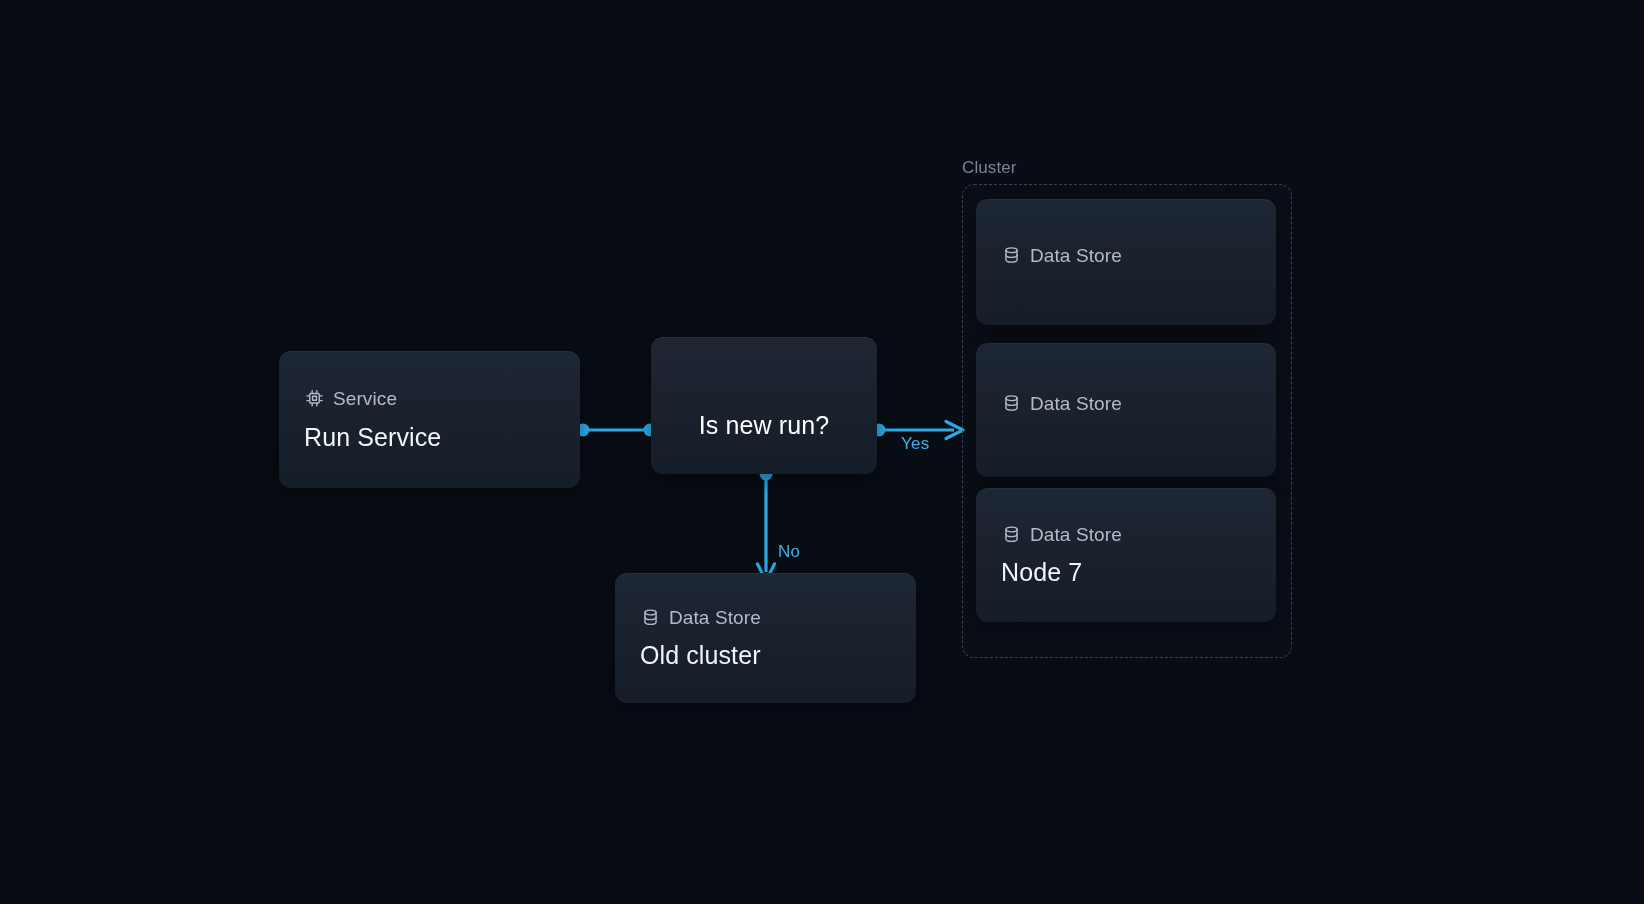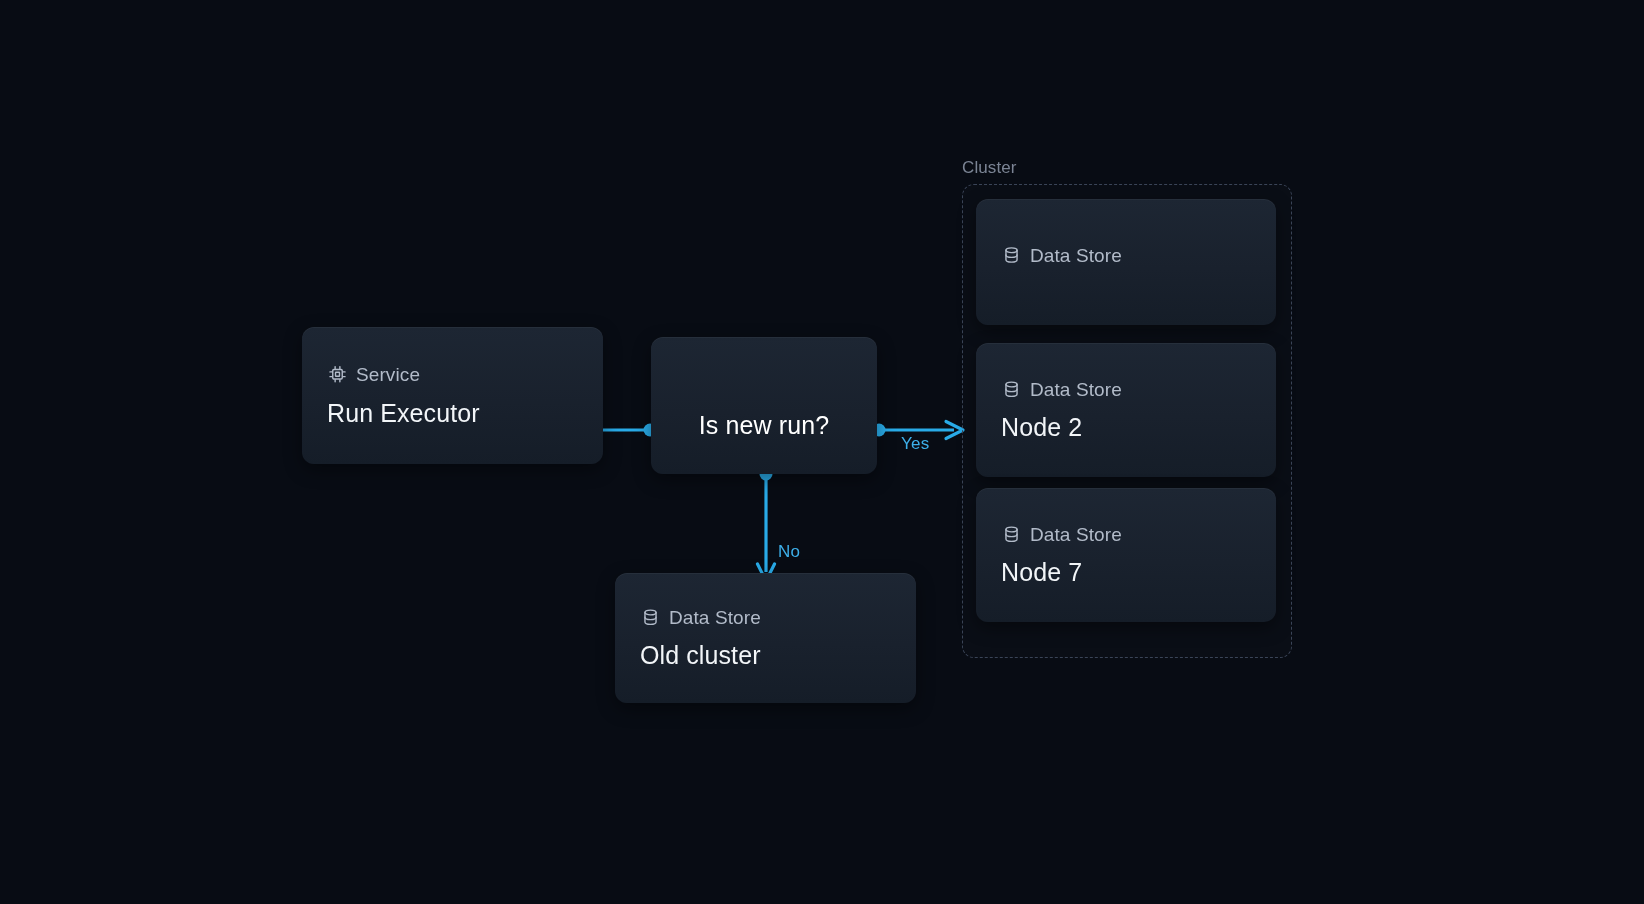--- a/index.html
+++ b/index.html
@@ -139,40 +139,40 @@
       <line x1="766" y1="474" x2="766" y2="572" stroke="#29ABE8" stroke-width="3.2"></line>
       <circle cx="766" cy="474" r="6.5" fill="#29ABE8"></circle>
       <path d="M 757.5 564 L 766 581 L 774.5 564" fill="none" stroke="#29ABE8" stroke-width="3.2" stroke-linecap="round" stroke-linejoin="round"></path>
     </g>
   </svg>
 
   <div class="cluster-label" style="left:962px; top:158px;">Cluster</div>
 
   <div class="cluster-group" style="left:962px; top:184px; width:328px; height:472px;"></div>
 
-  <div class="node" style="left:279px; top:327px; width:301px; height:137px;margin-left:23px;">
+  <div class="node" style="left:279px; top:351px; width:301px; height:137px;">
     <div class="node-inner">
       <div class="node-type">
         <span class="icon">
           <svg width="19" height="19" viewBox="0 0 24 24" fill="none" stroke="#b2bbc9" stroke-width="1.8" stroke-linecap="round" stroke-linejoin="round">
             <rect x="6" y="6" width="12" height="12" rx="1.5"></rect>
             <rect x="9.5" y="9.5" width="5" height="5" rx="0.6"></rect>
             <line x1="9" y1="2.5" x2="9" y2="5.2"></line>
             <line x1="15" y1="2.5" x2="15" y2="5.2"></line>
             <line x1="9" y1="18.8" x2="9" y2="21.5"></line>
             <line x1="15" y1="18.8" x2="15" y2="21.5"></line>
             <line x1="2.5" y1="9" x2="5.2" y2="9"></line>
             <line x1="2.5" y1="15" x2="5.2" y2="15"></line>
             <line x1="18.8" y1="9" x2="21.5" y2="9"></line>
             <line x1="18.8" y1="15" x2="21.5" y2="15"></line>
           </svg>
         </span>
         <span>Service</span>
       </div>
-      <div class="node-title">Run Executor</div>
+      <div class="node-title">Run Service</div>
     </div>
   </div>
 
   <div class="node decision" style="left:651px; top:337px; width:226px; height:137px;">
     <div class="node-inner">
       <div class="node-title">Is new run?</div>
     </div>
   </div>
 
   <div class="node" style="left:976px; top:199px; width:300px; height:126px;">
@@ -195,21 +195,20 @@
       <div class="node-type">
         <span class="icon">
           <svg width="19" height="19" viewBox="0 0 24 24" fill="none" stroke="#b2bbc9" stroke-width="1.8" stroke-linecap="round" stroke-linejoin="round">
             <ellipse cx="12" cy="6" rx="7" ry="3"></ellipse>
             <path d="M5 6v12c0 1.66 3.13 3 7 3s7-1.34 7-3V6"></path>
             <path d="M5 12c0 1.66 3.13 3 7 3s7-1.34 7-3"></path>
           </svg>
         </span>
         <span>Data Store</span>
       </div>
-      <div class="node-title">Node 2</div>
     </div>
   </div>
 
   <div class="node" style="left:976px; top:488px; width:300px; height:134px;">
     <div class="node-inner">
       <div class="node-type">
         <span class="icon">
           <svg width="19" height="19" viewBox="0 0 24 24" fill="none" stroke="#b2bbc9" stroke-width="1.8" stroke-linecap="round" stroke-linejoin="round">
             <ellipse cx="12" cy="6" rx="7" ry="3"></ellipse>
             <path d="M5 6v12c0 1.66 3.13 3 7 3s7-1.34 7-3V6"></path>

